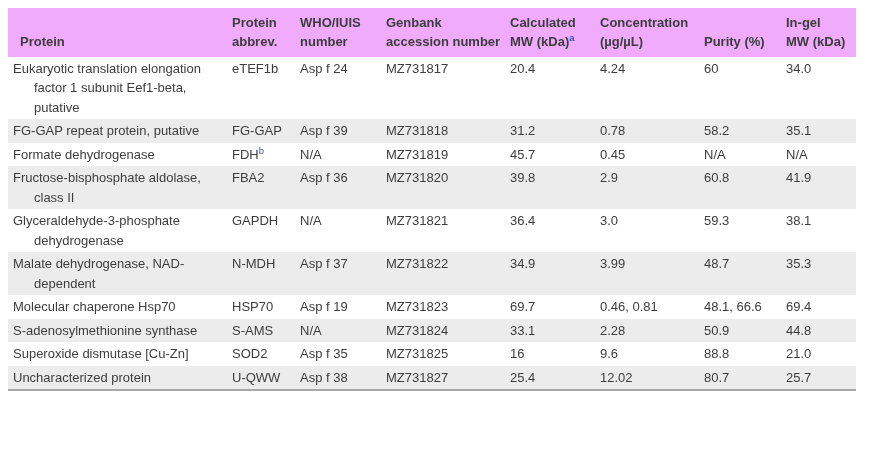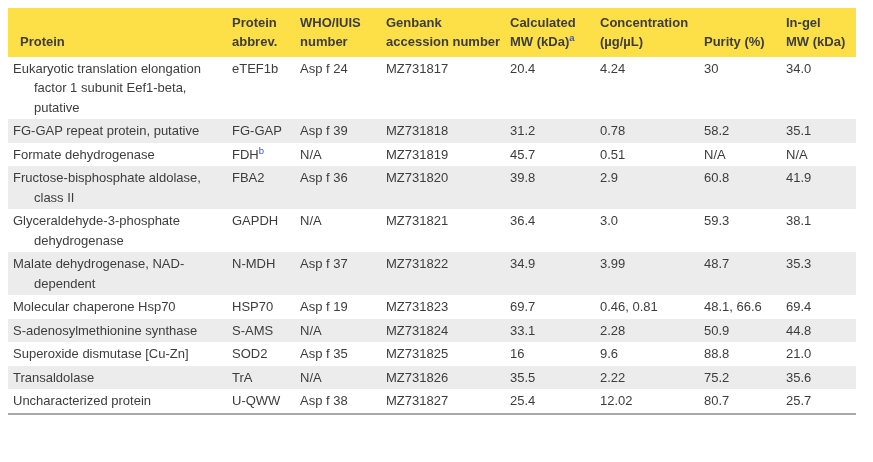--- a/index.html
+++ b/index.html
@@ -17,21 +17,21 @@
     overflow: hidden;
   }
   table.protein-table {
     border-collapse: collapse;
     table-layout: fixed;
     width: 848px;
     font-size: 13px;
     border-bottom: 2px solid #a8a8a8;
   }
   thead th {
-    background: #fde047;
+    background: #f0abfc;
     text-align: left;
     vertical-align: bottom;
     font-weight: 600;
     padding: 6px 8px 5px 0;
     line-height: 1.45;
   }
   thead th:first-child {
     padding-left: 12px;
   }
   thead th:last-child {
@@ -84,40 +84,40 @@
       </tr>
     </thead>
     <tbody id="table-body">
         <tr>
     <td class="c-protein"><span>Eukaryotic translation elongation factor 1 subunit Eef1-beta, putative</span></td>
     <td><span>eTEF1b</span><sup class="tbl-sup"></sup></td>
     <td><span>Asp f 24</span></td>
     <td><span>MZ731817</span></td>
     <td><span>20.4</span></td>
     <td><span>4.24</span></td>
-    <td><span>30</span></td>
+    <td><span>60</span></td>
     <td><span>34.0</span></td>
   </tr>
         <tr>
     <td class="c-protein"><span>FG-GAP repeat protein, putative</span></td>
     <td><span>FG-GAP</span><sup class="tbl-sup"></sup></td>
     <td><span>Asp f 39</span></td>
     <td><span>MZ731818</span></td>
     <td><span>31.2</span></td>
     <td><span>0.78</span></td>
     <td><span>58.2</span></td>
     <td><span>35.1</span></td>
   </tr>
         <tr>
     <td class="c-protein"><span>Formate dehydrogenase</span></td>
     <td><span>FDH</span><sup class="tbl-sup">b</sup></td>
     <td><span>N/A</span></td>
     <td><span>MZ731819</span></td>
     <td><span>45.7</span></td>
-    <td><span>0.51</span></td>
+    <td><span>0.45</span></td>
     <td><span>N/A</span></td>
     <td><span>N/A</span></td>
   </tr>
         <tr>
     <td class="c-protein"><span>Fructose-bisphosphate aldolase, class II</span></td>
     <td><span>FBA2</span><sup class="tbl-sup"></sup></td>
     <td><span>Asp f 36</span></td>
     <td><span>MZ731820</span></td>
     <td><span>39.8</span></td>
     <td><span>2.9</span></td>
@@ -168,30 +168,20 @@
     <td class="c-protein"><span>Superoxide dismutase [Cu-Zn]</span></td>
     <td><span>SOD2</span><sup class="tbl-sup"></sup></td>
     <td><span>Asp f 35</span></td>
     <td><span>MZ731825</span></td>
     <td><span>16</span></td>
     <td><span>9.6</span></td>
     <td><span>88.8</span></td>
     <td><span>21.0</span></td>
   </tr>
         <tr>
-    <td class="c-protein"><span>Transaldolase</span></td>
-    <td><span>TrA</span><sup class="tbl-sup"></sup></td>
-    <td><span>N/A</span></td>
-    <td><span>MZ731826</span></td>
-    <td><span>35.5</span></td>
-    <td><span>2.22</span></td>
-    <td><span>75.2</span></td>
-    <td><span>35.6</span></td>
-  </tr>
-        <tr>
     <td class="c-protein"><span>Uncharacterized protein</span></td>
     <td><span>U-QWW</span><sup class="tbl-sup"></sup></td>
     <td><span>Asp f 38</span></td>
     <td><span>MZ731827</span></td>
     <td><span>25.4</span></td>
     <td><span>12.02</span></td>
     <td><span>80.7</span></td>
     <td><span>25.7</span></td>
   </tr>
       </tbody>

